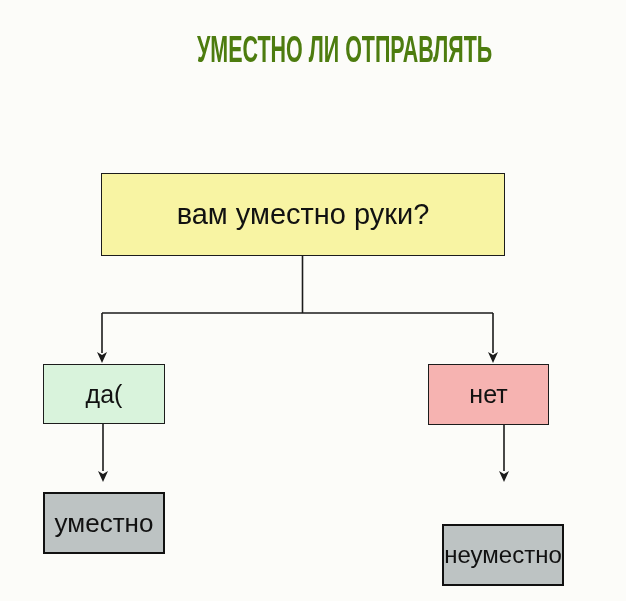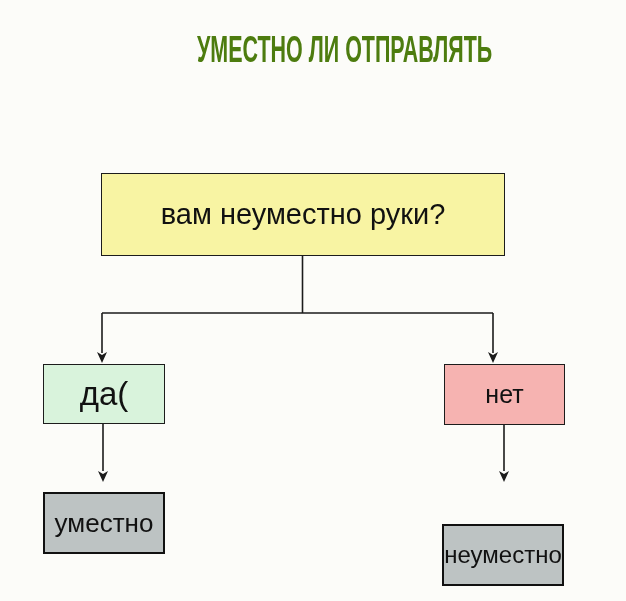--- a/index.html
+++ b/index.html
@@ -35,24 +35,24 @@
     text-align:center;
   }
   .node-question{
     left:101px;top:173px;width:404px;height:83px;
     border:1px solid #1c1c1c;
     font-size:29px;
   }
   .node-yes{
     left:43px;top:364px;width:122px;height:60px;
     border:1px solid #1c1c1c;
-    font-size:33px;
+    font-size:25px;
   }
   .node-no{
-    left:444px;top:364px;width:121px;height:61px;
+    left:428px;top:364px;width:121px;height:61px;
     border:1px solid #1c1c1c;
     font-size:25px;
   }
   .node-yes-result{
     left:43px;top:484px;width:122px;height:62px;
     border:2px solid #111;
     font-size:26px;
     margin-top:8px;
   }
   .node-no-result{
@@ -87,21 +87,21 @@
     </g>
     <g fill="#1b1b1b">
       <path d="M97 352 L102 363 L107 352 L102 355 Z"></path>
       <path d="M488 352 L493 363 L498 352 L493 355 Z"></path>
       <path d="M98 471 L103 482 L108 471 L103 474 Z"></path>
       <path d="M499 471 L504 482 L509 471 L504 474 Z"></path>
     </g>
   </svg>
 
   <div class="node node-question" style="background-color: rgb(248, 244, 163);">
-    <span>вам неуместно руки?</span>
+    <span>вам уместно руки?</span>
   </div>
 
   <div class="node node-yes" style="background-color: rgb(217, 243, 220);">
     <span>да(</span>
   </div>
 
   <div class="node node-no" style="background-color: rgb(246, 179, 177);">
     <span>нет</span>
   </div>
 

